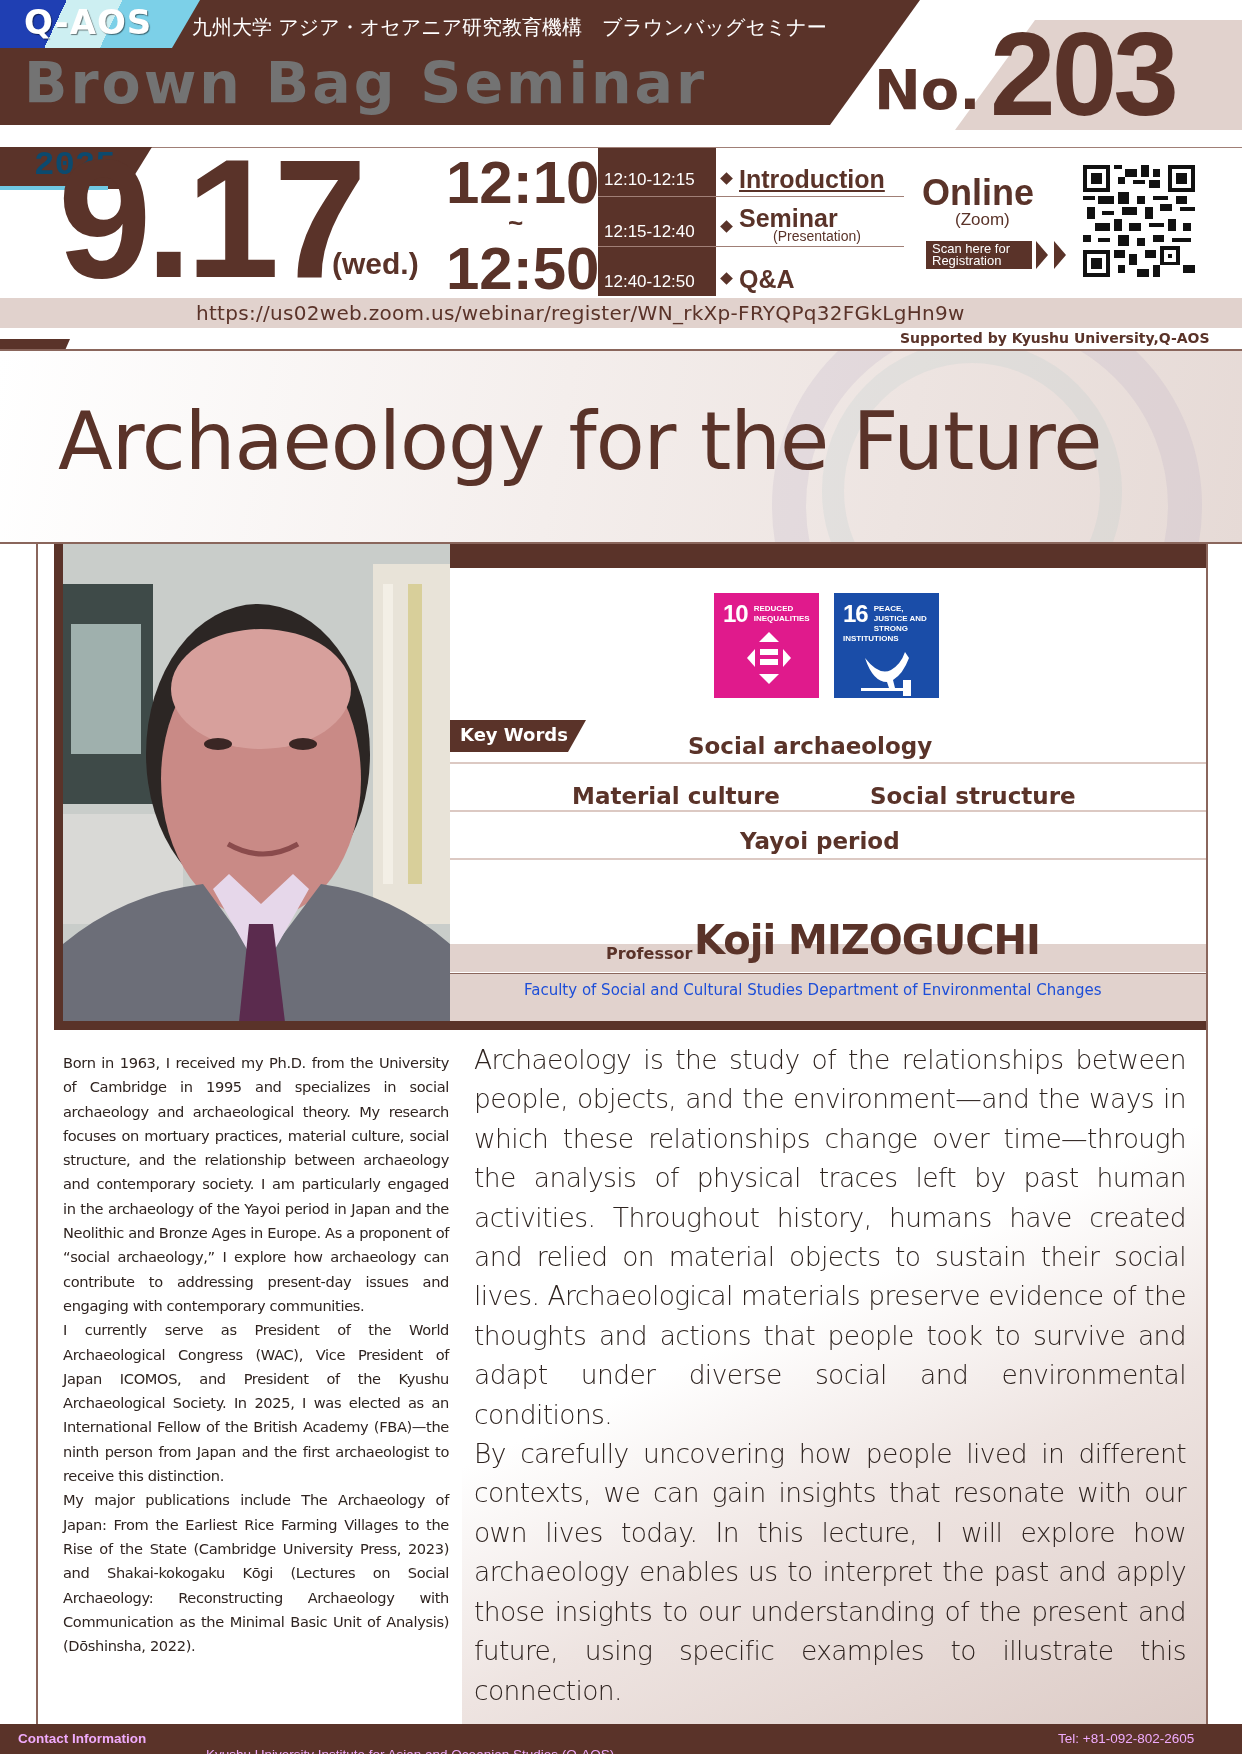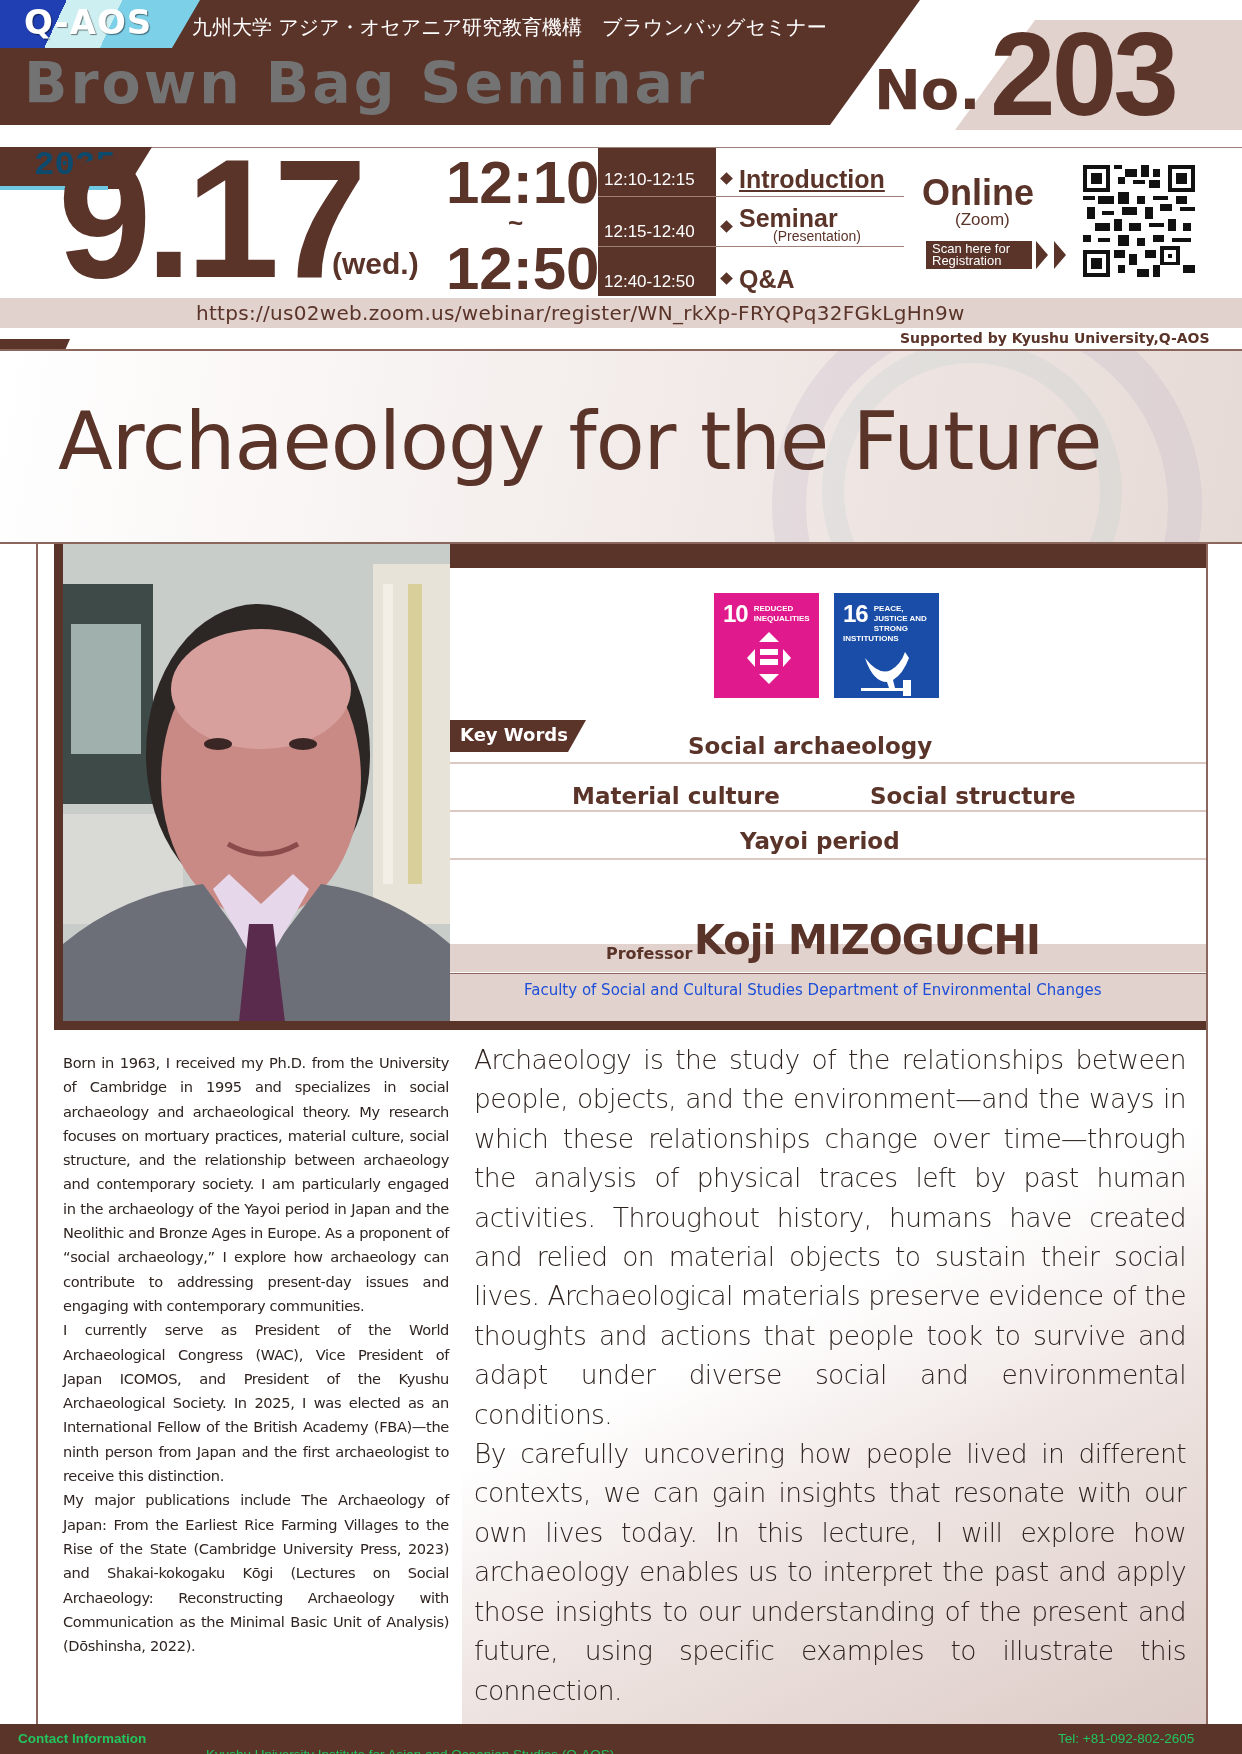--- a/index.html
+++ b/index.html
@@ -90,21 +90,21 @@
   .bio { left: 63px; top: 1051px; width: 386px; font-family: "DejaVu Sans", sans-serif; font-size: 14.6px; line-height: 24.3px;
     color: #2f2420; text-align: justify; text-align-last: left; letter-spacing: -0.35px; }
   .bio p { margin: 0; }
   .abstract-bg { left: 462px; top: 1030px; width: 744px; height: 694px;
     background: linear-gradient(155deg, #ffffff 0%, #ffffff 42%, #eee4e1 65%, #dccbc6 100%); }
   .abstract { left: 474px; top: 1040px; width: 712px; font-family: "DejaVu Sans", sans-serif; font-size: 26.5px; line-height: 39.4px;
     color: #2f2420; text-align: justify; text-align-last: left; letter-spacing: -0.6px; font-weight: 300; }
   .abstract p { margin: 0; }
 
   
-  .footer { left: 0; top: 1724px; width: 1242px; height: 30px; background: #5a3329; color: #22c55e;
+  .footer { left: 0; top: 1724px; width: 1242px; height: 30px; background: #5a3329; color: #f0abfc;
     font-family: "Liberation Sans", sans-serif; font-size: 13.5px; line-height: 30px; white-space: nowrap; }
   .footer span { position: absolute; top: 0; }
 </style>
 </head>
 <body>
 
 <div class="abs hdr-brown"></div>
 <div class="abs qaos-band"></div>
 <div class="abs qaos-text">Q-AOS</div>
 <div class="abs jp-title">九州大学 アジア・オセアニア研究教育機構　ブラウンバッグセミナー</div>

